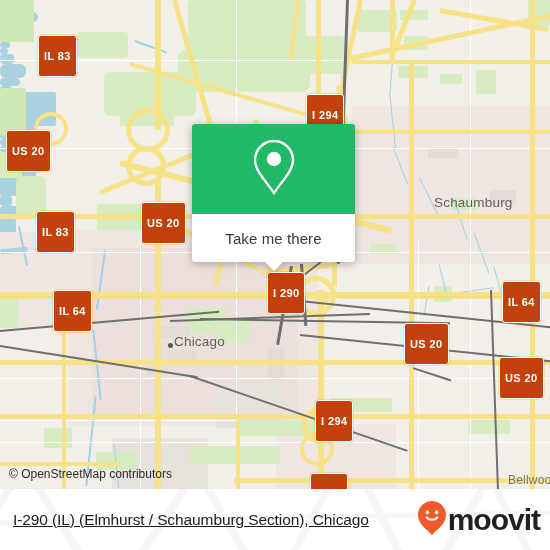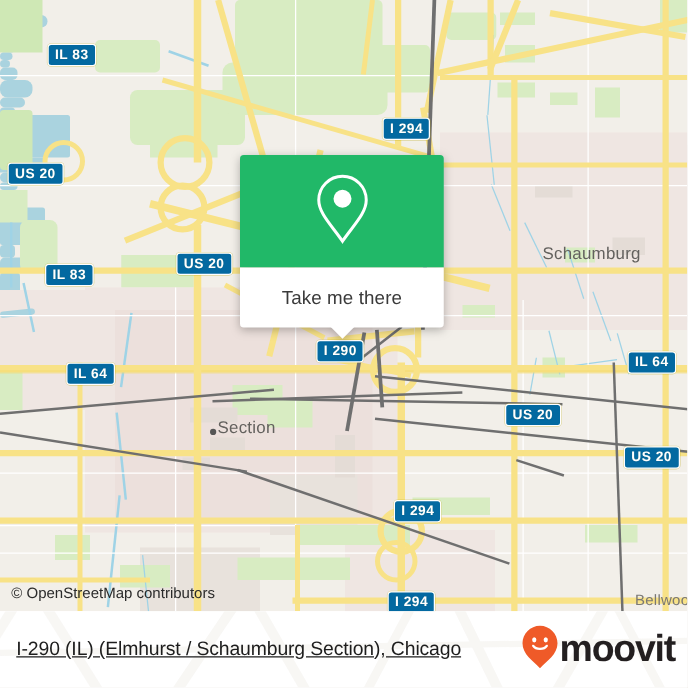--- a/index.html
+++ b/index.html
@@ -26,30 +26,30 @@
 
   
   .road{position:absolute;background:#f8e287;}
   .street{position:absolute;background:#ffffff;}
   .rail{position:absolute;background:#6f6f6f;}
   .stream{position:absolute;background:#9fd3e6;}
 
   
   .shield{
     position:absolute;
-    background:#0369a1;
+    background:#c2410c;
     border:1.6px solid #ffffff;
     border-radius:3px;
     color:#ffffff;
     font-size:11px;
     font-weight:bold;
     letter-spacing:.4px;
     line-height:16px;
     height:16px;
-    padding:0 5px;
+    padding:12px 5px;
     text-align:left;
     white-space:nowrap;
     box-shadow:0 0 0 .5px rgba(180,160,0,.35);
     text-shadow:0 0 1px rgba(120,110,0,.25);
   }
   .place{
     position:absolute;
     color:#63615e;
     font-size:12.5px;
     white-space:nowrap;
@@ -282,31 +282,31 @@
     <div class="rail" style="left:300px;top:334px;width:260px;height:2.4px;transform:rotate(6deg);transform-origin:left center;"></div>
     <div class="rail" style="left:300px;top:300px;width:270px;height:2.4px;transform:rotate(6deg);transform-origin:left center;"></div>
     <div class="rail" style="left:290px;top:285px;width:40px;height:2.4px;transform:rotate(-38deg);transform-origin:left center;"></div>
     <div class="rail" style="left:290px;top:266px;width:2.6px;height:80px;transform:rotate(10deg);transform-origin:top center;"></div>
     <div class="rail" style="left:300px;top:264px;width:2.6px;height:62px;transform:rotate(-4deg);transform-origin:top center;"></div>
     <div class="rail" style="left:346px;top:0;width:2.6px;height:264px;transform:rotate(2deg);transform-origin:top center;"></div>
     <div class="rail" style="left:490px;top:290px;width:2.2px;height:200px;transform:rotate(-2deg);transform-origin:top center;"></div>
     <div class="rail" style="left:412px;top:368px;width:2.2px;height:40px;transform:rotate(-72deg);transform-origin:top center;"></div>
 
     <div class="place big" style="left:434px;top:195px;">Schaumburg</div>
-    <div class="place big" style="left:174px;top:334px;">Section</div>
+    <div class="place big" style="left:174px;top:334px;">Chicago</div>
     <div class="place" style="left:508px;top:473px;color:#7a7875;font-size:12px;">Bellwood</div>
 
     <div style="position:absolute;left:168px;top:343px;width:5px;height:5px;border-radius:50%;background:#555;"></div>
 
     <div class="shield" style="left:38px;top:35px;">IL 83</div>
     <div class="shield" style="left:6px;top:130px;">US 20</div>
     <div class="shield" style="left:36px;top:211px;">IL 83</div>
     <div class="shield" style="left:141px;top:202px;">US 20</div>
     <div class="shield" style="left:306px;top:94px;">I 294</div>
-    <div class="shield" style="left:253px;top:272px;z-index:50;">I 290</div>
+    <div class="shield" style="left:267px;top:272px;z-index:50;">I 290</div>
     <div class="shield" style="left:53px;top:290px;">IL 64</div>
     <div class="shield" style="left:502px;top:281px;">IL 64</div>
     <div class="shield" style="left:404px;top:323px;">US 20</div>
     <div class="shield" style="left:499px;top:357px;">US 20</div>
     <div class="shield" style="left:315px;top:400px;">I 294</div>
     <div class="shield" style="left:310px;top:473px;">I 294</div>
 
     <div id="popup">
       <div id="popup-image">
         <span>

